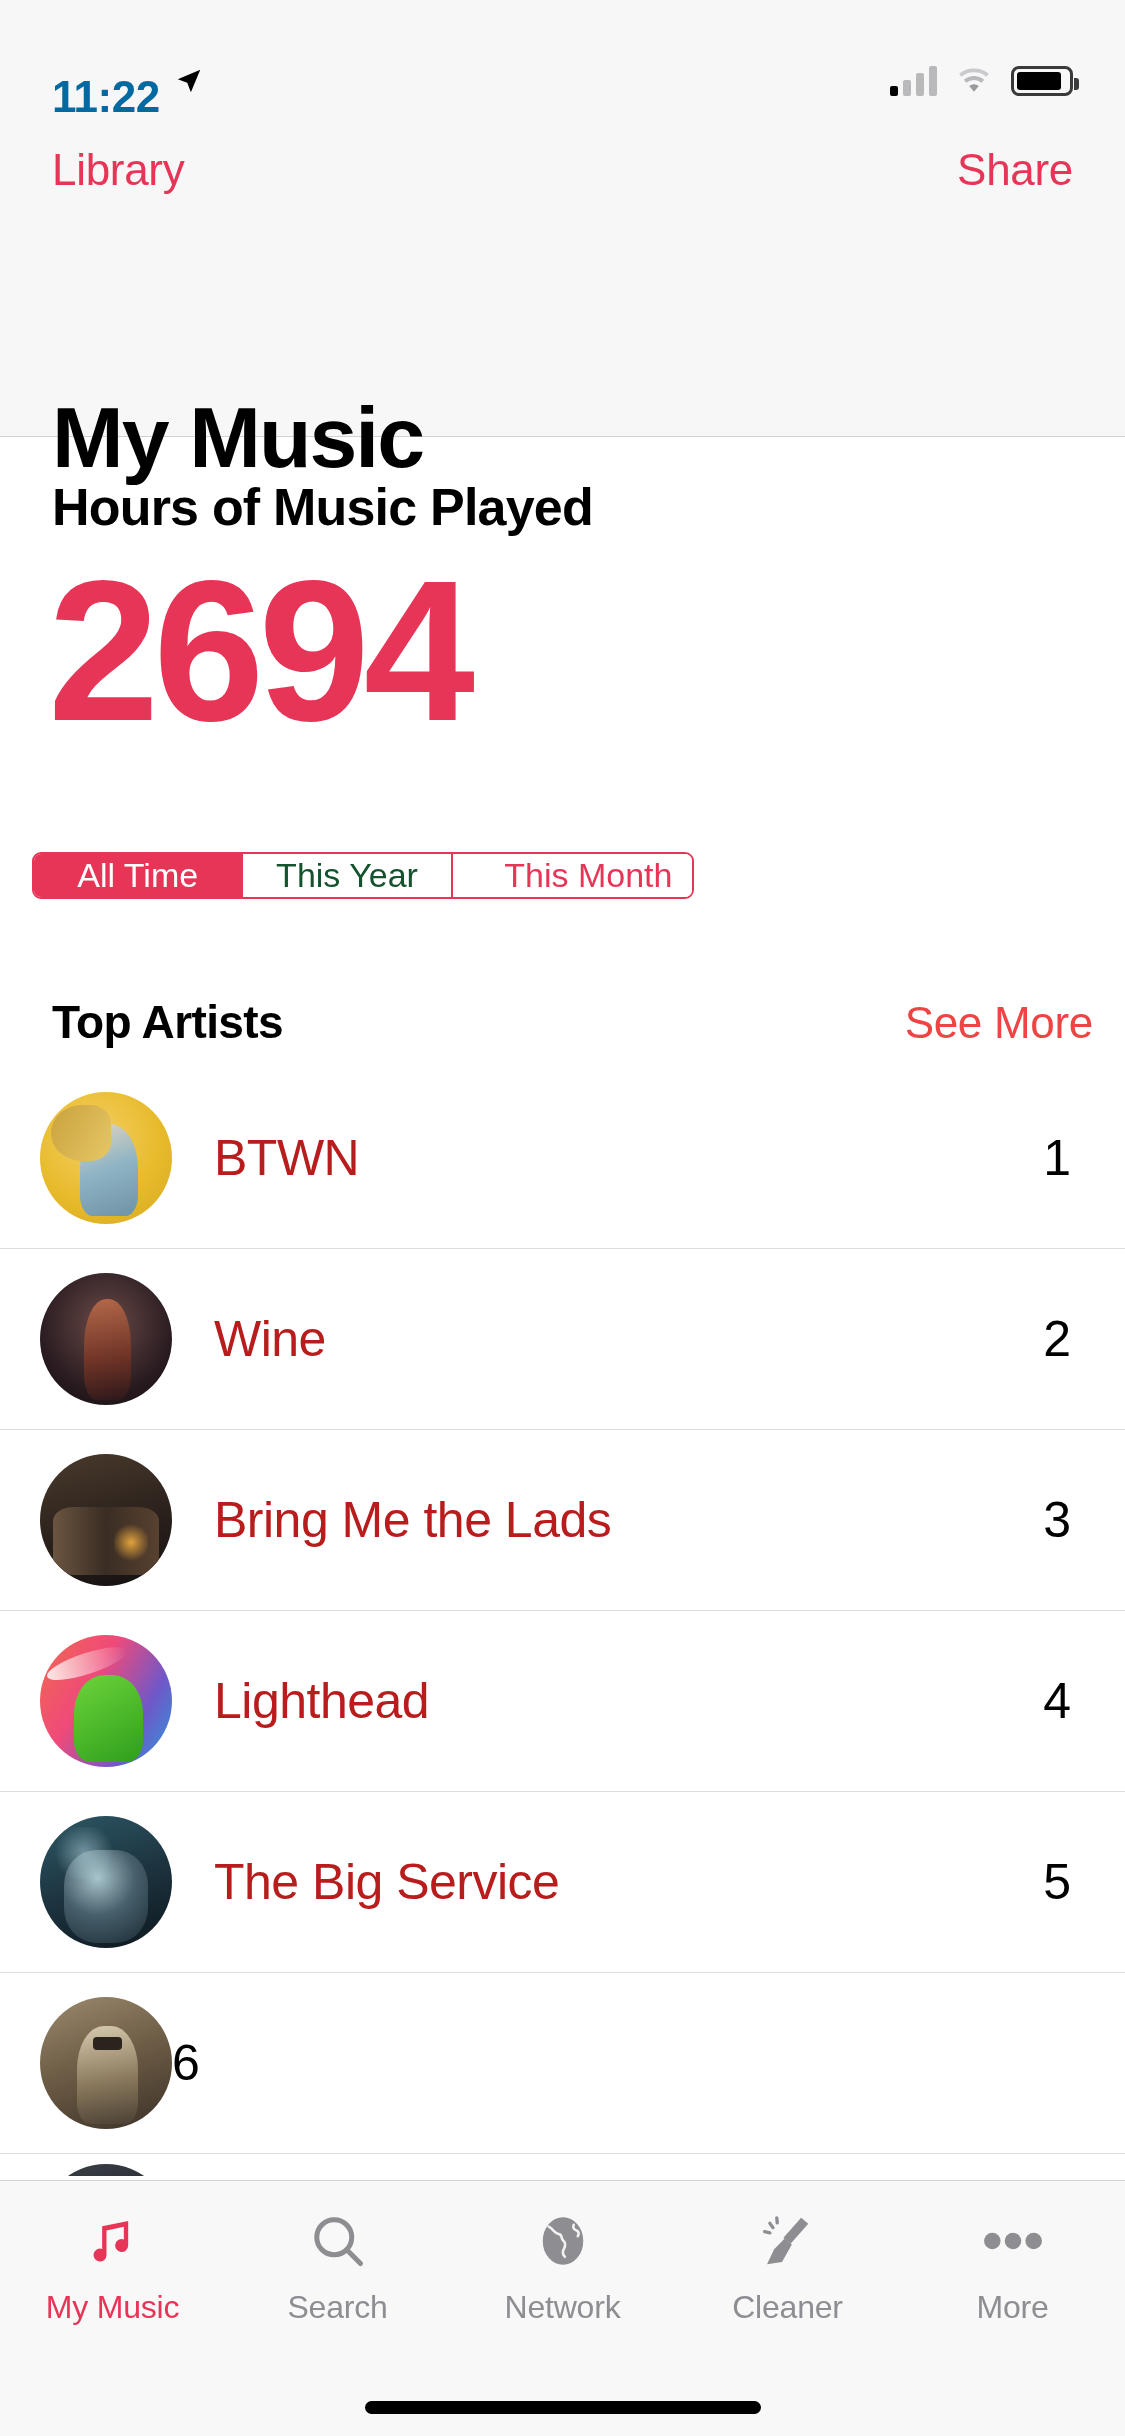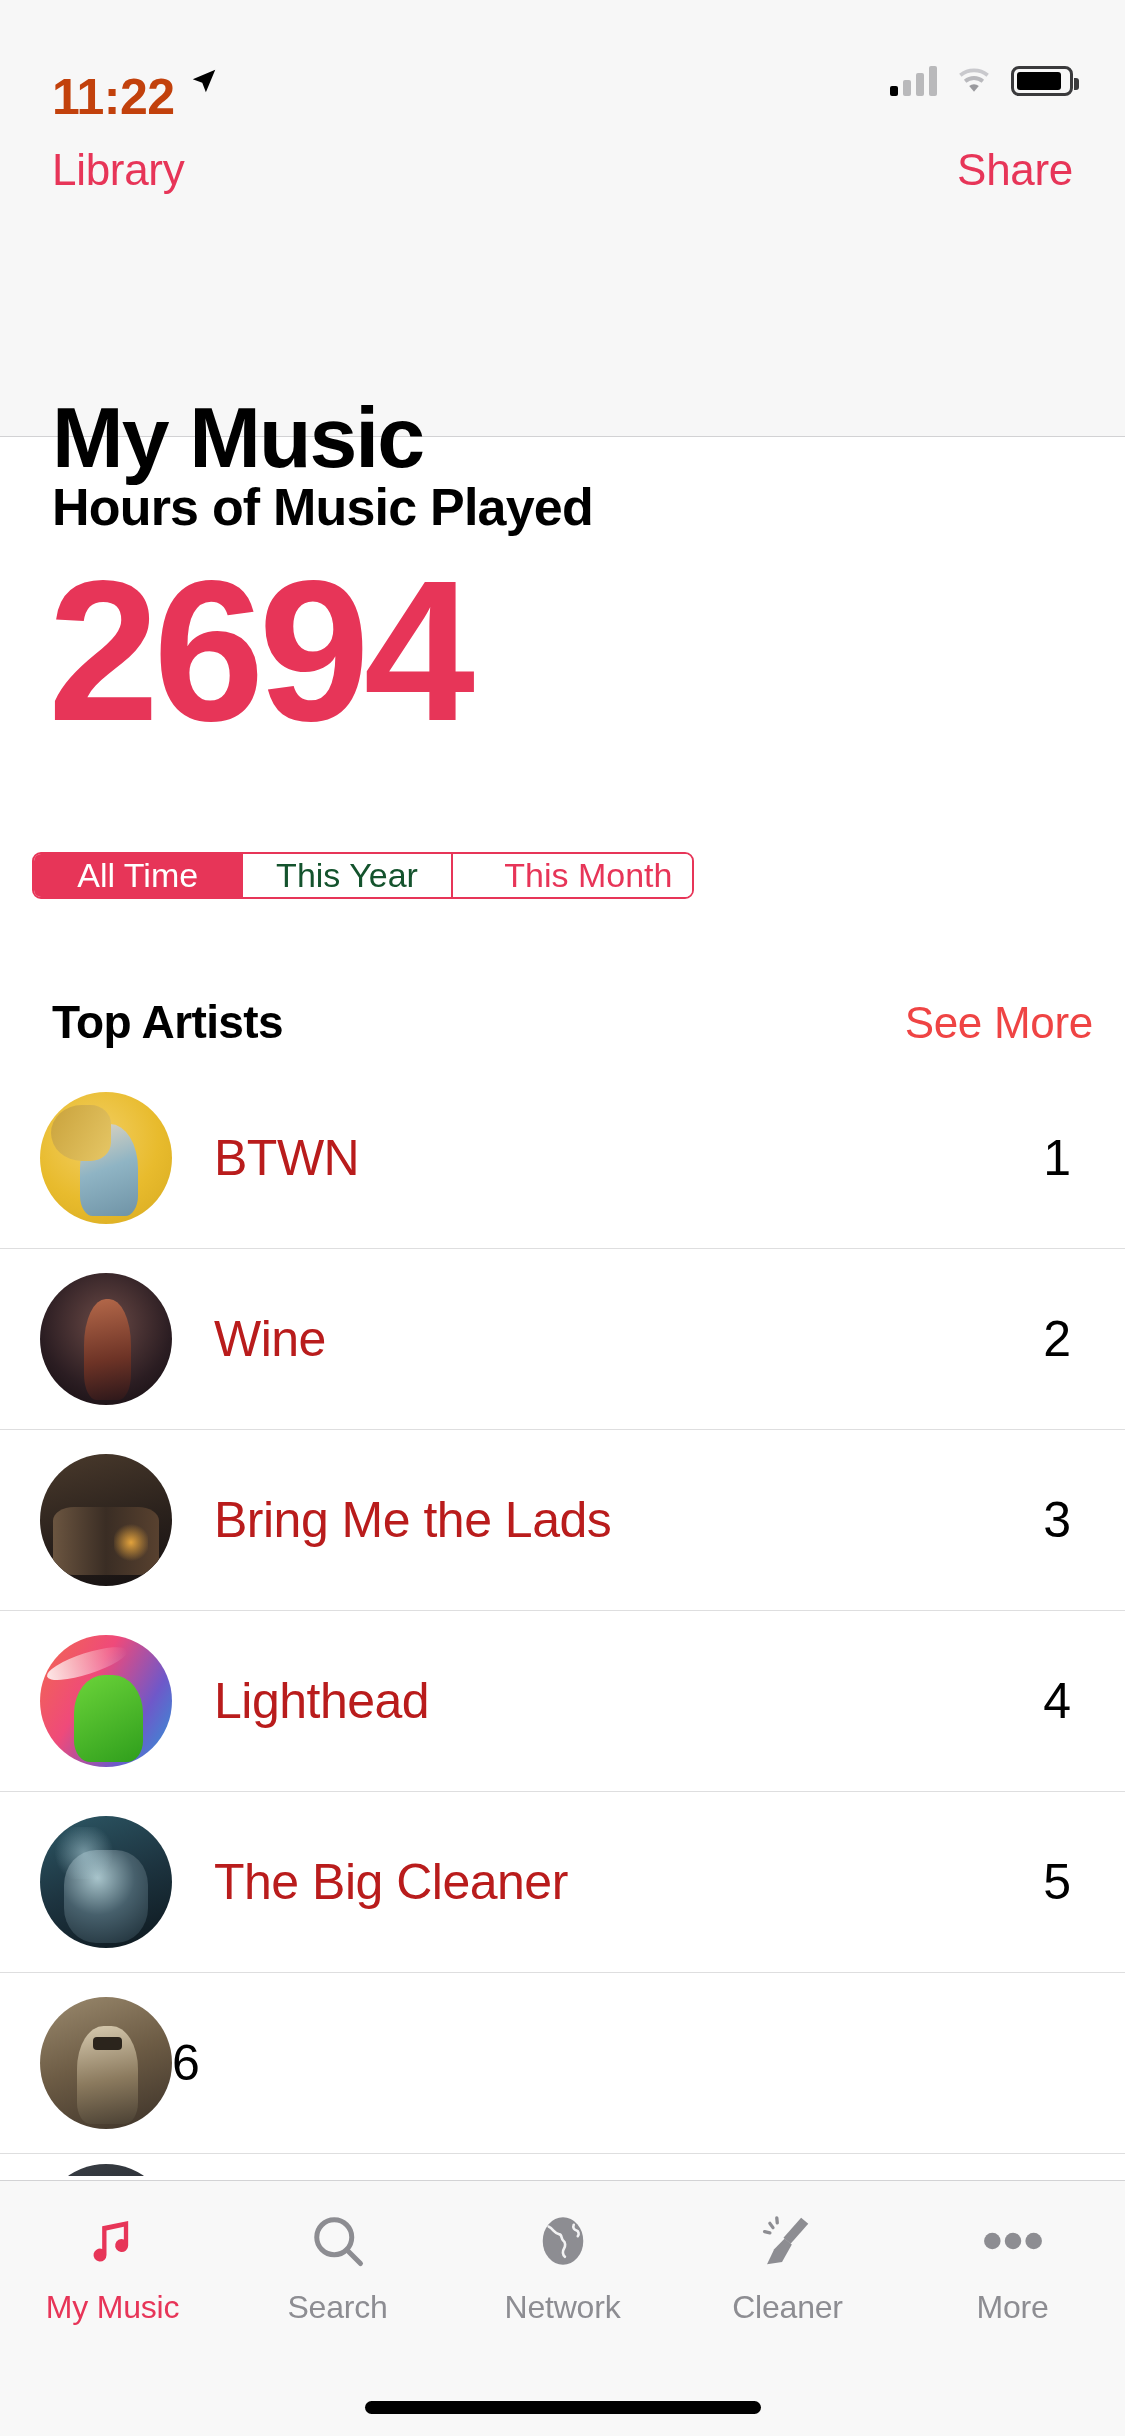--- a/index.html
+++ b/index.html
@@ -12,21 +12,21 @@
   #screen { position:relative; width:1125px; height:2436px; background:#fff; }
 
   
   .statusbar {
     position:absolute; top:0; left:0; width:1125px; height:132px;
     background:#f7f7f7;
     display:flex; align-items:center; justify-content:space-between;
     padding:30px 52px 0 52px;
   }
   .sb-left { display:flex; align-items:center; gap:14px; }
-  .sb-time { font-size:50px; font-weight:600; color:#c2410c; letter-spacing:-0.5px;margin-top:32px; }
+  .sb-time { font-size:44px; font-weight:600; color:#0369a1; letter-spacing:-0.5px;margin-top:32px; }
   .loc-arrow { display:block; }
   .sb-right { display:flex; align-items:center; gap:18px; }
   .bars { display:flex; align-items:flex-end; gap:5px; height:30px; }
   .bars i { display:block; width:8px; background:#b9b9bb; border-radius:2px; }
   .bars i:nth-child(1){ height:10px; background:#000; }
   .bars i:nth-child(2){ height:16px; }
   .bars i:nth-child(3){ height:23px; }
   .bars i:nth-child(4){ height:30px; }
   .battery {
     width:62px; height:30px; border:3px solid #3a3a3c; border-radius:8px;
@@ -281,21 +281,21 @@
           <span class="av-inner av4"></span>
         </div>
       <div class="row-name">Lighthead</div>
       <div class="row-rank">4</div>
     </div>
 
     <div class="row">
       <div class="avatar">
           <span class="av-inner av5"></span>
         </div>
-      <div class="row-name">The Big Cleaner</div>
+      <div class="row-name">The Big Service</div>
       <div class="row-rank">5</div>
     </div>
 
     <div class="row">
       <div class="avatar">
           <span class="av-inner av6"></span>
         </div>
       <div class="row-rank">6</div>
     </div>
 

